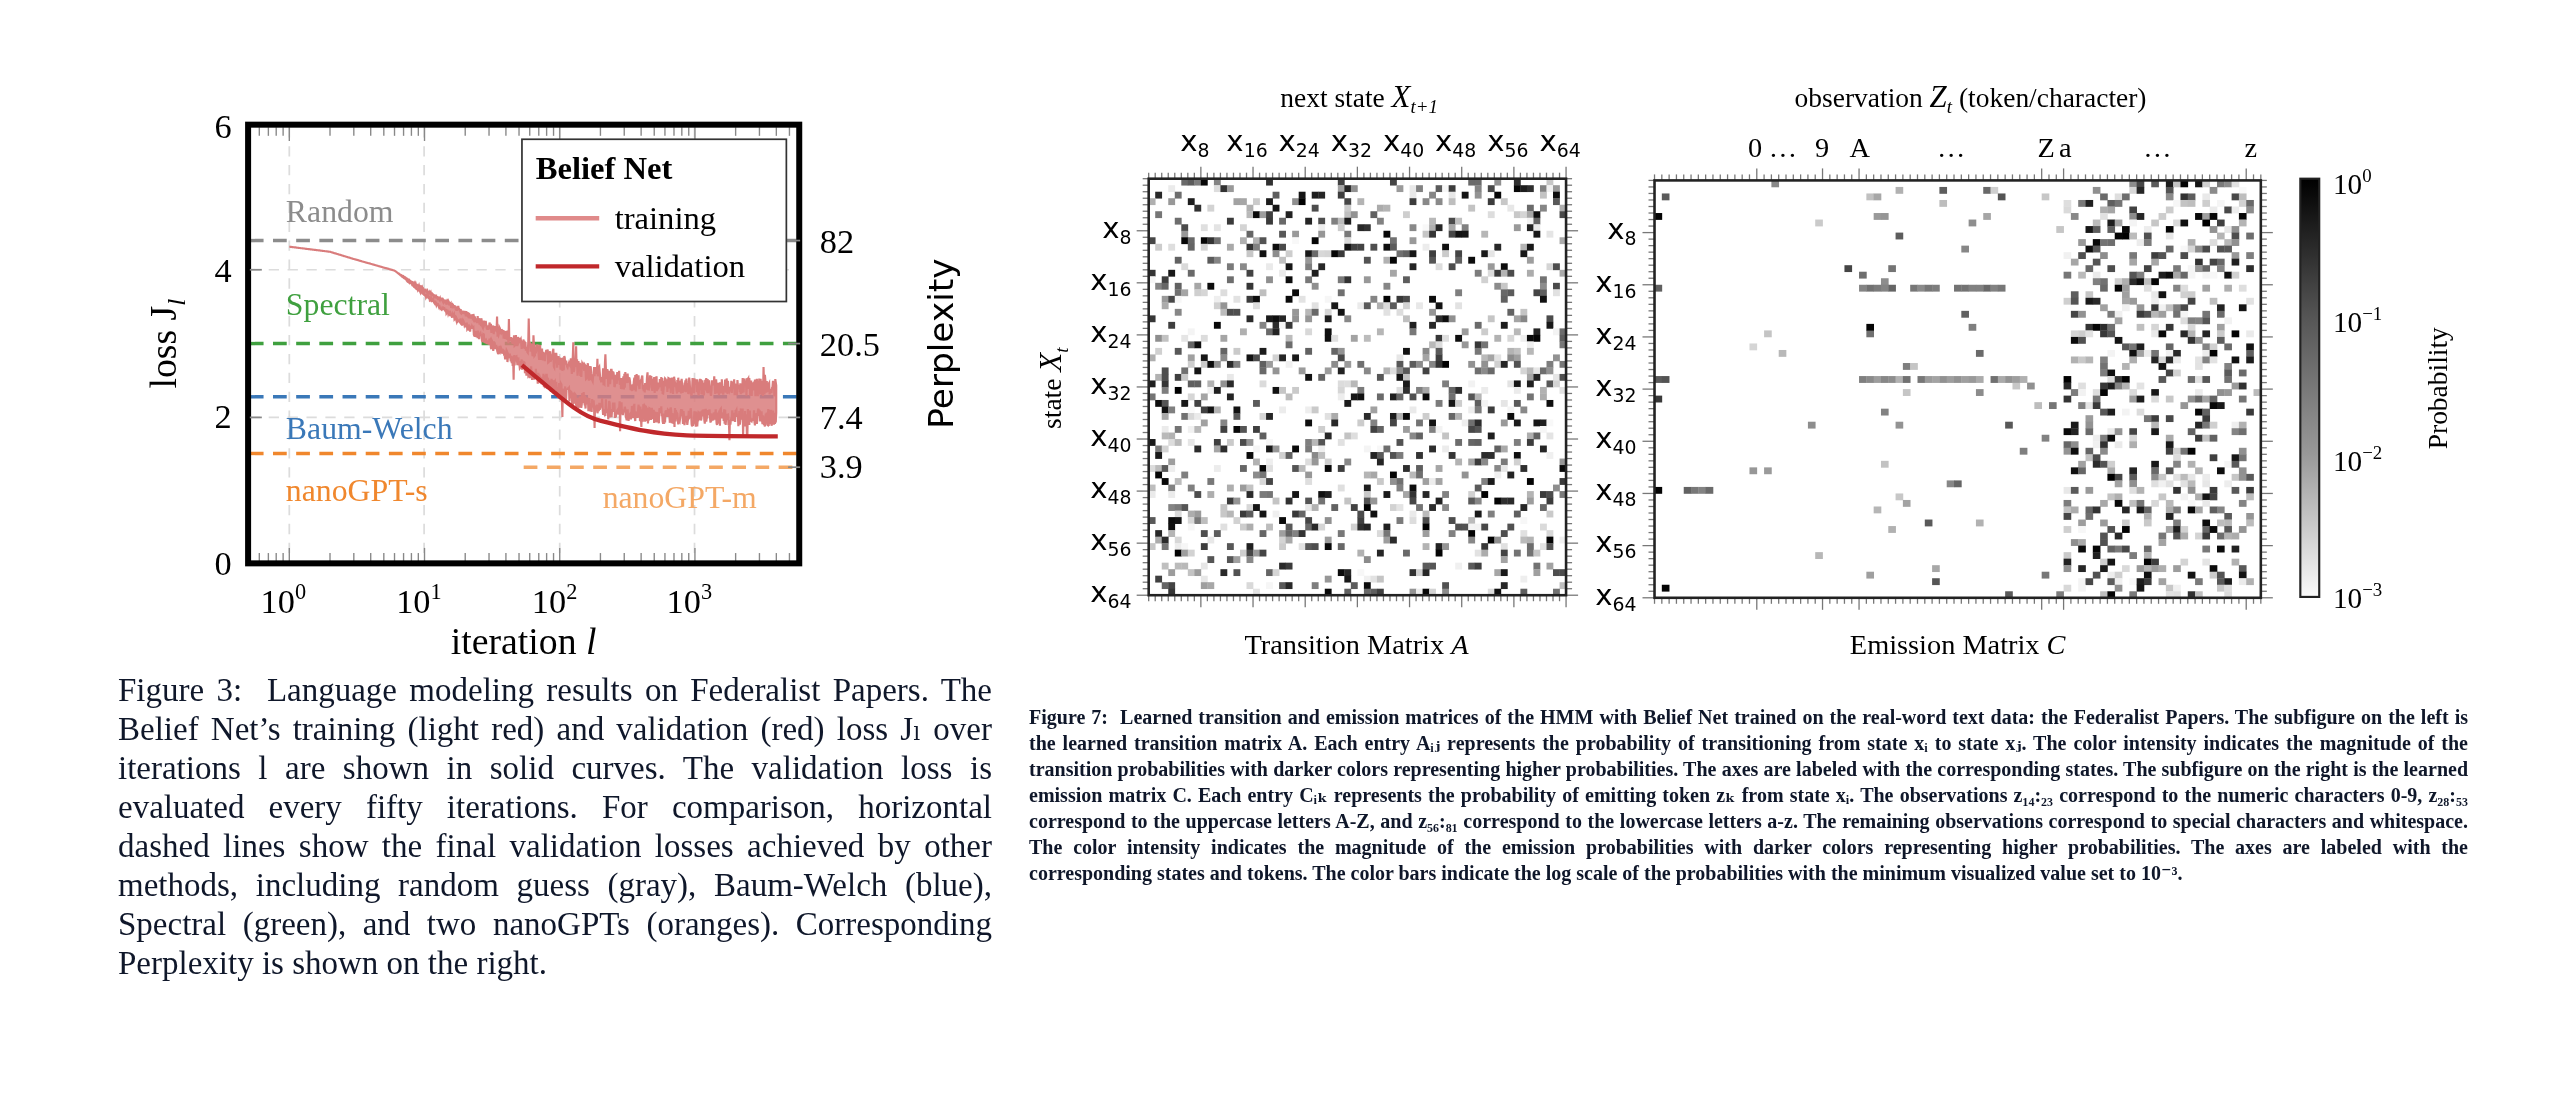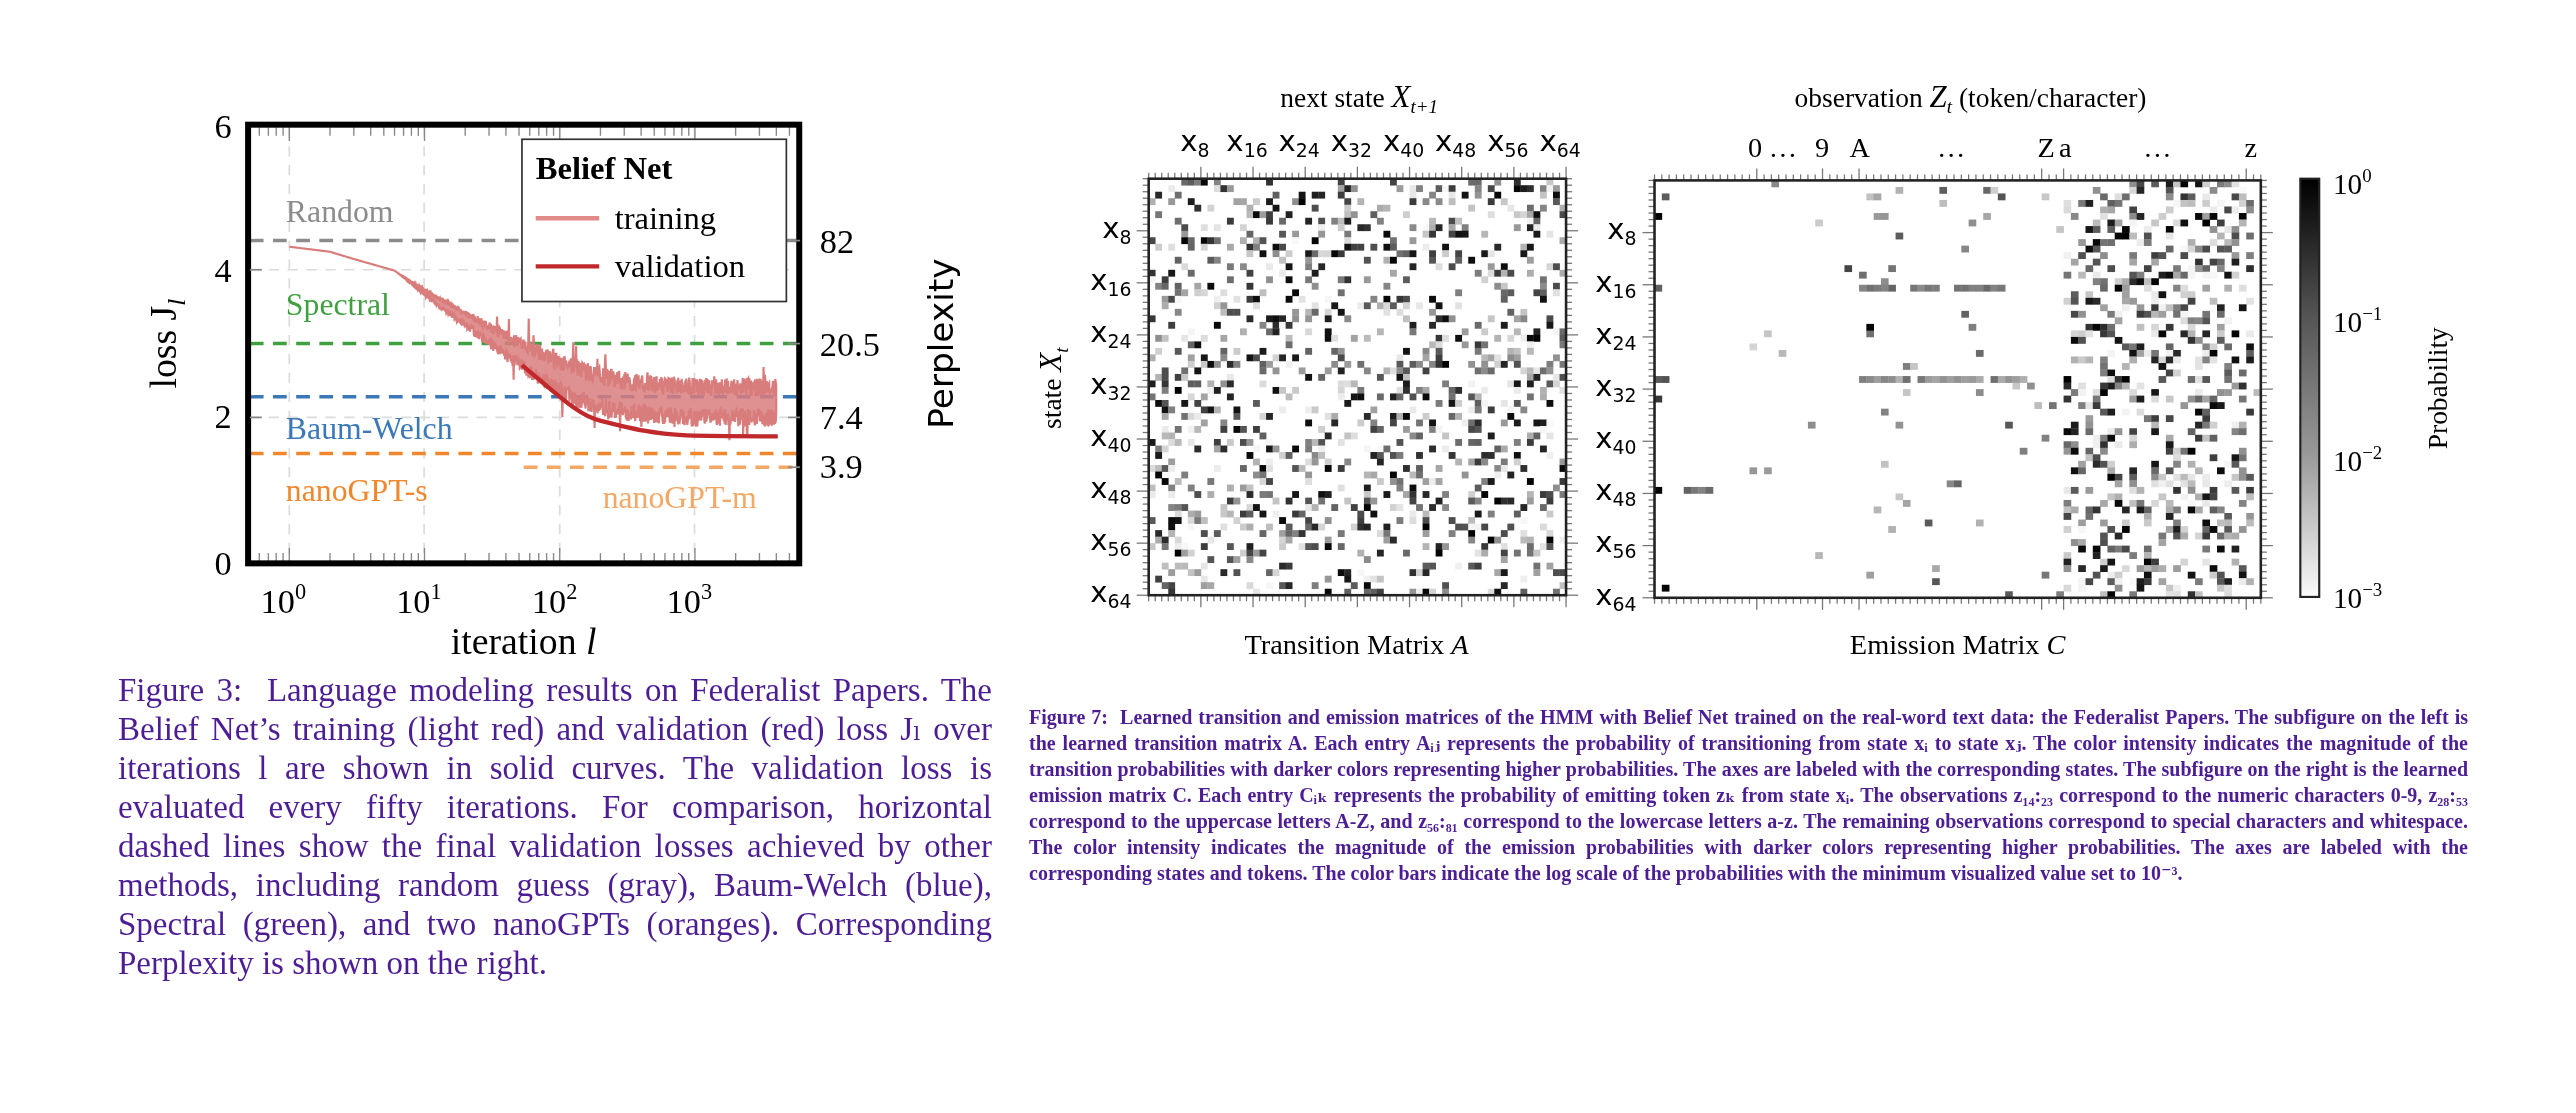--- a/index.html
+++ b/index.html
@@ -1,21 +1,21 @@
 <!DOCTYPE html>
 <html style="font-size:13.7px"><head>
 <meta charset="utf-8">
 <style>
   html, body { margin:0; padding:0; background:#ffffff; }
   body { width:2576px; height:1114px; position:relative; overflow:hidden;
          font-family:"Liberation Serif","DejaVu Serif",serif; color:#000; }
   .abs { position:absolute; }
   svg text { font-family:"Liberation Serif","DejaVu Serif",serif; }
   .sans { font-family:"DejaVu Sans","Liberation Sans",sans-serif; }
-  .caption { position:absolute; font-family:"Liberation Serif","DejaVu Serif",serif; color:#4c1d95; }
+  .caption { position:absolute; font-family:"Liberation Serif","DejaVu Serif",serif; color:#0f172a; }
   .caption p { margin:0; text-align:justify; text-align-last:left; }
   #cap3 { left:118px; top:671px; width:874px; font-size:33px; line-height:39px; }
   #cap7 { left:1029px; top:704px; width:1439px; font-size:20px; line-height:26px;font-weight:bold; }
   .cap-label { white-space:pre; }
 </style>
 </head>
 <body>
 
 <svg class="abs" style="left:0;top:0" width="1013" height="670" viewBox="0 0 1180 780">
 

